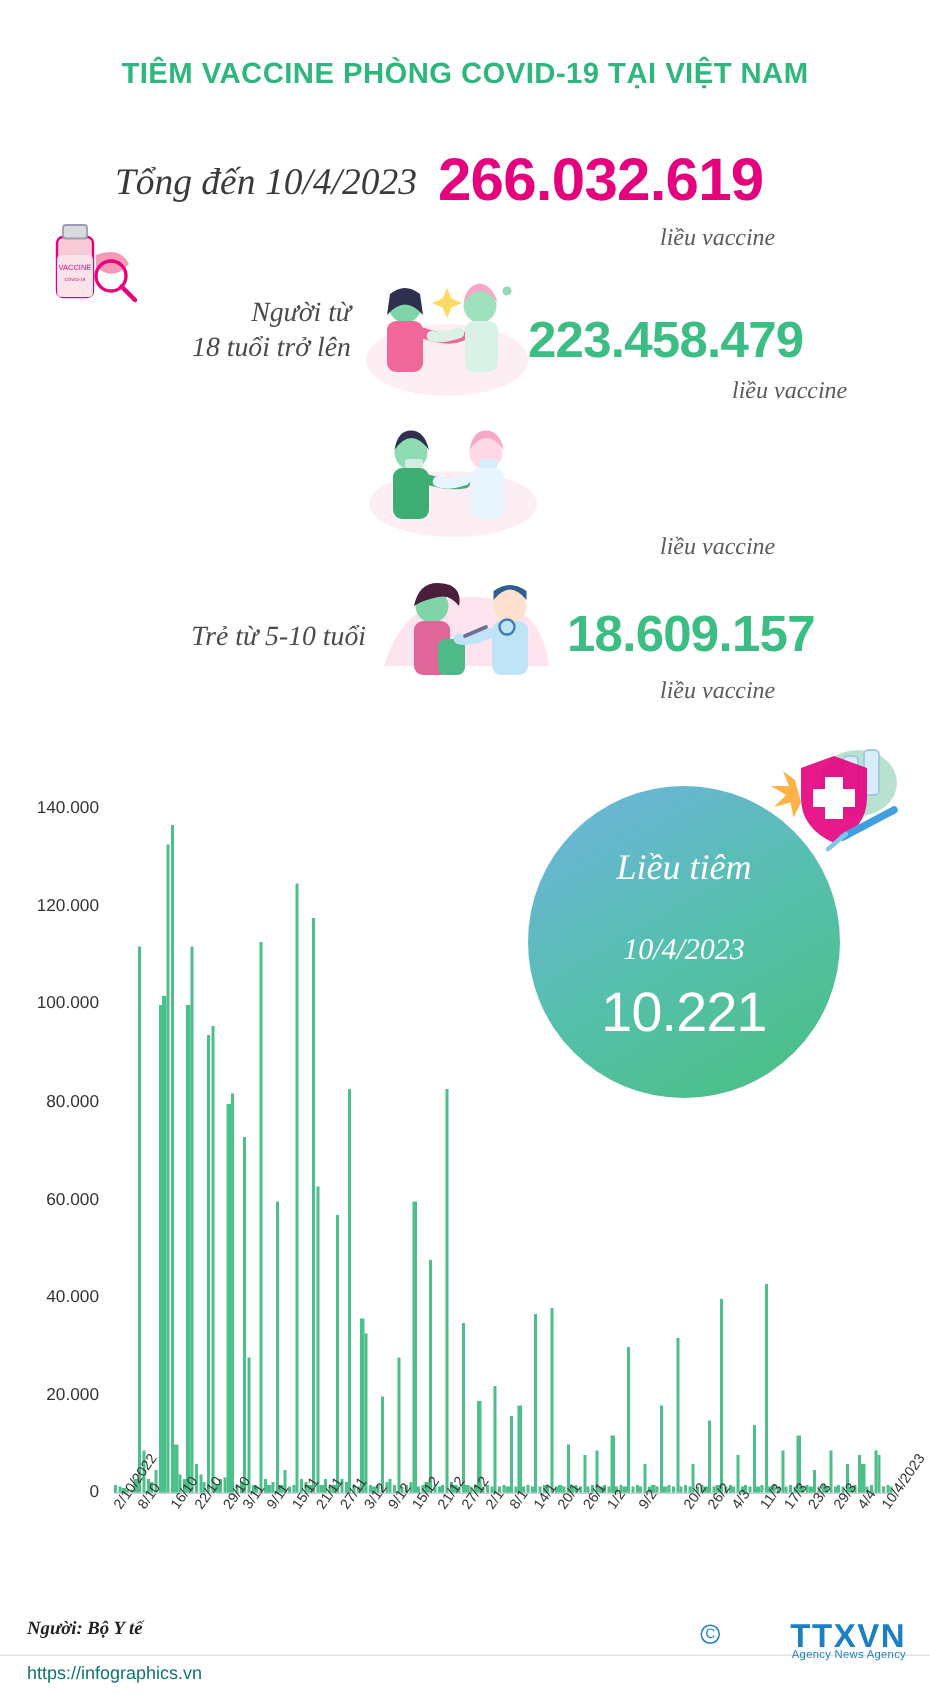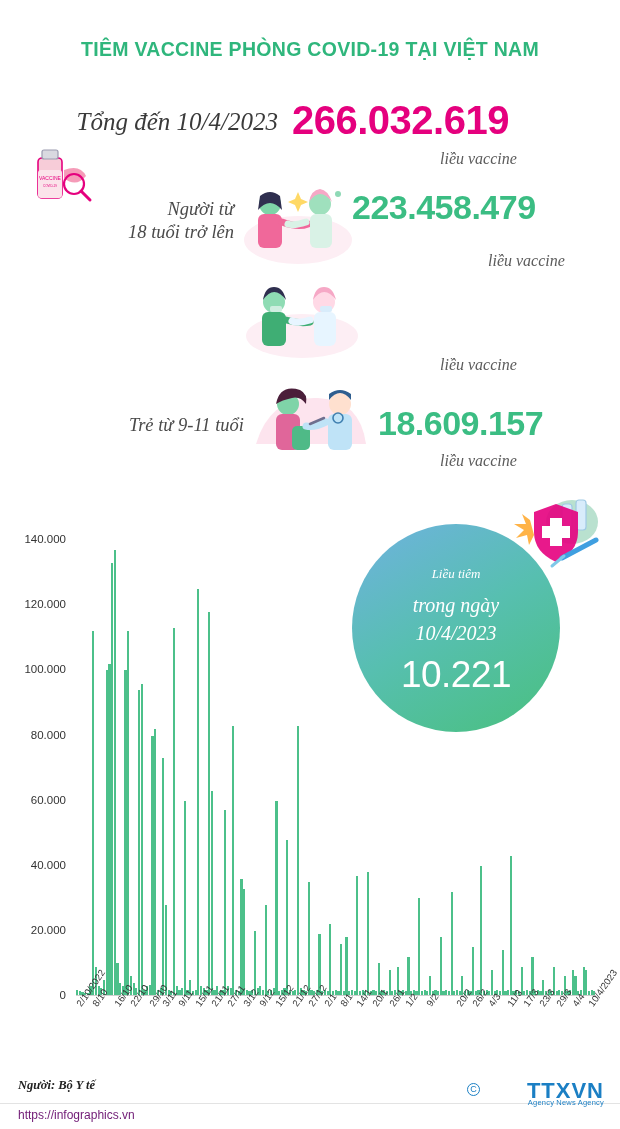--- a/index.html
+++ b/index.html
@@ -67,21 +67,21 @@
 
   
   .bubble {
     position: absolute; left: 352px; top: 524px;
     width: 208px; height: 208px; border-radius: 50%;
     background: linear-gradient(150deg, #6fb2e0 0%, #57bfb0 48%, #49c07e 100%);
     color: #fff; text-align: center;
   }
   .bubble .l1 {
     position:absolute; left:0; top: 42px; width: 208px;
-    font-family: "Liberation Serif", serif; font-style: italic; font-size: 13px;
+    font-family: "Liberation Serif", serif; font-style: italic; font-size: 24px;
   }
   .bubble .l2 {
     position:absolute; left:0; top: 70px; width: 208px;
     font-family: "Liberation Serif", serif; font-style: italic; font-size: 20px;
   }
   .bubble .l3 {
     position:absolute; left:0; top: 98px; width: 208px;
     font-family: "Liberation Serif", serif; font-style: italic; font-size: 20px;
   }
   .bubble .num {
@@ -94,21 +94,21 @@
     position: absolute; left: 18px; top: 1078px;
     font-family: "Liberation Serif", serif; font-style: italic;
     font-size: 12.5px; color: #222; font-weight: bold;
   }
   .footbar {
     position: absolute; left: 0; top: 1103px; width: 620px; height: 26px;
     background: #fff; border-top: 1px solid #e3e3e3;
   }
   .site {
     position: absolute; left: 18px; top: 1108px;
-    font-size: 12px; color: #701a75;
+    font-size: 12px; color: #0f766e;
   }
   .logo-c {
     position: absolute; right: 140px; top: 1083px;
     width: 13px; height: 13px; border: 1.3px solid #1b7fc4; border-radius: 50%;
     color: #1b7fc4; font-size: 9px; line-height: 11px; text-align: center;
   }
   .logo-main {
     position: absolute; right: 16px; top: 1078px;
     font-size: 22px; font-weight: bold; color: #1b7fc4; letter-spacing: 1px;
   }
@@ -152,21 +152,21 @@
       <rect x="74" y="36" width="22" height="34" rx="6" fill="#d9f2e6"></rect>
       <path d="M70 44 q-12 4 -18 2" stroke="#d9f2e6" stroke-width="7" fill="none" stroke-linecap="round"></path>
       <path d="M62 14 l3 7 l7 3 l-7 3 l-3 7 l-3 -7 l-7 -3 l7 -3z" fill="#ffd966"></path>
       <circle cx="102" cy="16" r="3" fill="#8fd9b6"></circle>
     </svg>
   </div>
   <div class="label sub-label" style="left:60px; top:198px; width:174px;">
     <span>Người từ</span><br>
     <span>18 tuổi trở lên</span>
   </div>
-  <div class="value green" style="left:352px; top:188px; font-size:34px;">223.458.479</div>
+  <div class="value green" style="left:352px; top:208px; font-size:34px;">223.458.479</div>
   <div class="unit" style="left:488px; top:252px;">liều vaccine</div>
 
   <div class="ill" style="left:236px; top:278px; width:124px; height:82px;">
     <svg width="124" height="82" viewBox="0 0 124 82">
       <ellipse cx="66" cy="58" rx="56" ry="22" fill="#fdeef4"></ellipse>
       <circle cx="38" cy="24" r="11" fill="#8fdcb4"></circle>
       <path d="M27 22 q11 -16 23 0 q-3 -13 -12 -13 q-9 0 -11 13z" fill="#2f2f4f"></path>
       <rect x="26" y="34" width="24" height="34" rx="6" fill="#3fae74"></rect>
       <path d="M50 42 q14 4 24 2" stroke="#3fae74" stroke-width="7" fill="none" stroke-linecap="round"></path>
       <circle cx="88" cy="24" r="11" fill="#ffd9e6"></circle>
@@ -187,21 +187,21 @@
       <rect x="30" y="36" width="24" height="36" rx="6" fill="#e0669a"></rect>
       <rect x="46" y="48" width="18" height="24" rx="5" fill="#4fba87"></rect>
       <circle cx="94" cy="26" r="11" fill="#ffe0cf"></circle>
       <path d="M83 22 q11 -14 22 0 l0 -6 q-11 -8 -22 0z" fill="#2f5e8f"></path>
       <rect x="82" y="36" width="24" height="36" rx="6" fill="#bfe3f7"></rect>
       <path d="M80 44 q-12 6 -20 4" stroke="#bfe3f7" stroke-width="7" fill="none" stroke-linecap="round"></path>
       <line x1="64" y1="46" x2="78" y2="40" stroke="#6f6f8f" stroke-width="2.5" stroke-linecap="round"></line>
       <circle cx="92" cy="40" r="5" fill="none" stroke="#3f7fb0" stroke-width="1.6"></circle>
     </svg>
   </div>
-  <div class="label sub-label" style="left:40px; top:414px; width:204px;">Trẻ từ 9-11 tuổi</div>
+  <div class="label sub-label" style="left:40px; top:414px; width:204px;">Trẻ từ 5-10 tuổi</div>
   <div class="value green" style="left:378px; top:404px; font-size:34px;">18.609.157</div>
   <div class="unit" style="left:440px; top:452px;">liều vaccine</div>
 
   <div class="chart-wrap">
 
     <div id="yticks">
         <div class="ytick" style="left: 0px; top: 491px;">0</div>
         <div class="ytick" style="left: 0px; top: 425.897px;">20.000</div>
         <div class="ytick" style="left: 0px; top: 360.793px;">40.000</div>
         <div class="ytick" style="left: 0px; top: 295.69px;">60.000</div>
@@ -448,21 +448,20 @@
       <rect x="76" y="4" width="10" height="30" rx="3" fill="#d8ecfb" stroke="#9fc9e4" stroke-width="1.2"></rect>
       <path d="M34 16 l22 -8 l22 8 v20 q0 20 -22 30 q-22 -10 -22 -30z" fill="#e5007e" opacity=".9"></path>
       <path d="M50 22 h12 v8 h8 v12 h-8 v8 h-12 v-8 h-8 v-12 h8z" fill="#fff"></path>
       <path d="M30 24 l-8 -6 l4 10 l-12 0 l10 6 l-8 8 l11 -3 l2 10 l5 -10z" fill="#ffb347"></path>
       <line x1="62" y1="62" x2="96" y2="44" stroke="#3f9fe0" stroke-width="5" stroke-linecap="round"></line>
       <line x1="52" y1="70" x2="64" y2="60" stroke="#7fc8e8" stroke-width="3" stroke-linecap="round"></line>
     </svg>
   </div>
   <div class="bubble">
     <div class="l1">Liều tiêm</div>
-    <div class="l2">trong ngày</div>
     <div class="l3">10/4/2023</div>
     <div class="num">10.221</div>
   </div>
 
   <div class="source">Người: Bộ Y tế</div>
   <div class="footbar"></div>
   <div class="site">https://infographics.vn</div>
   <div class="logo-c">C</div>
   <div class="logo-main">TTXVN</div>
   <div class="logo-sub">Agency News Agency</div>

